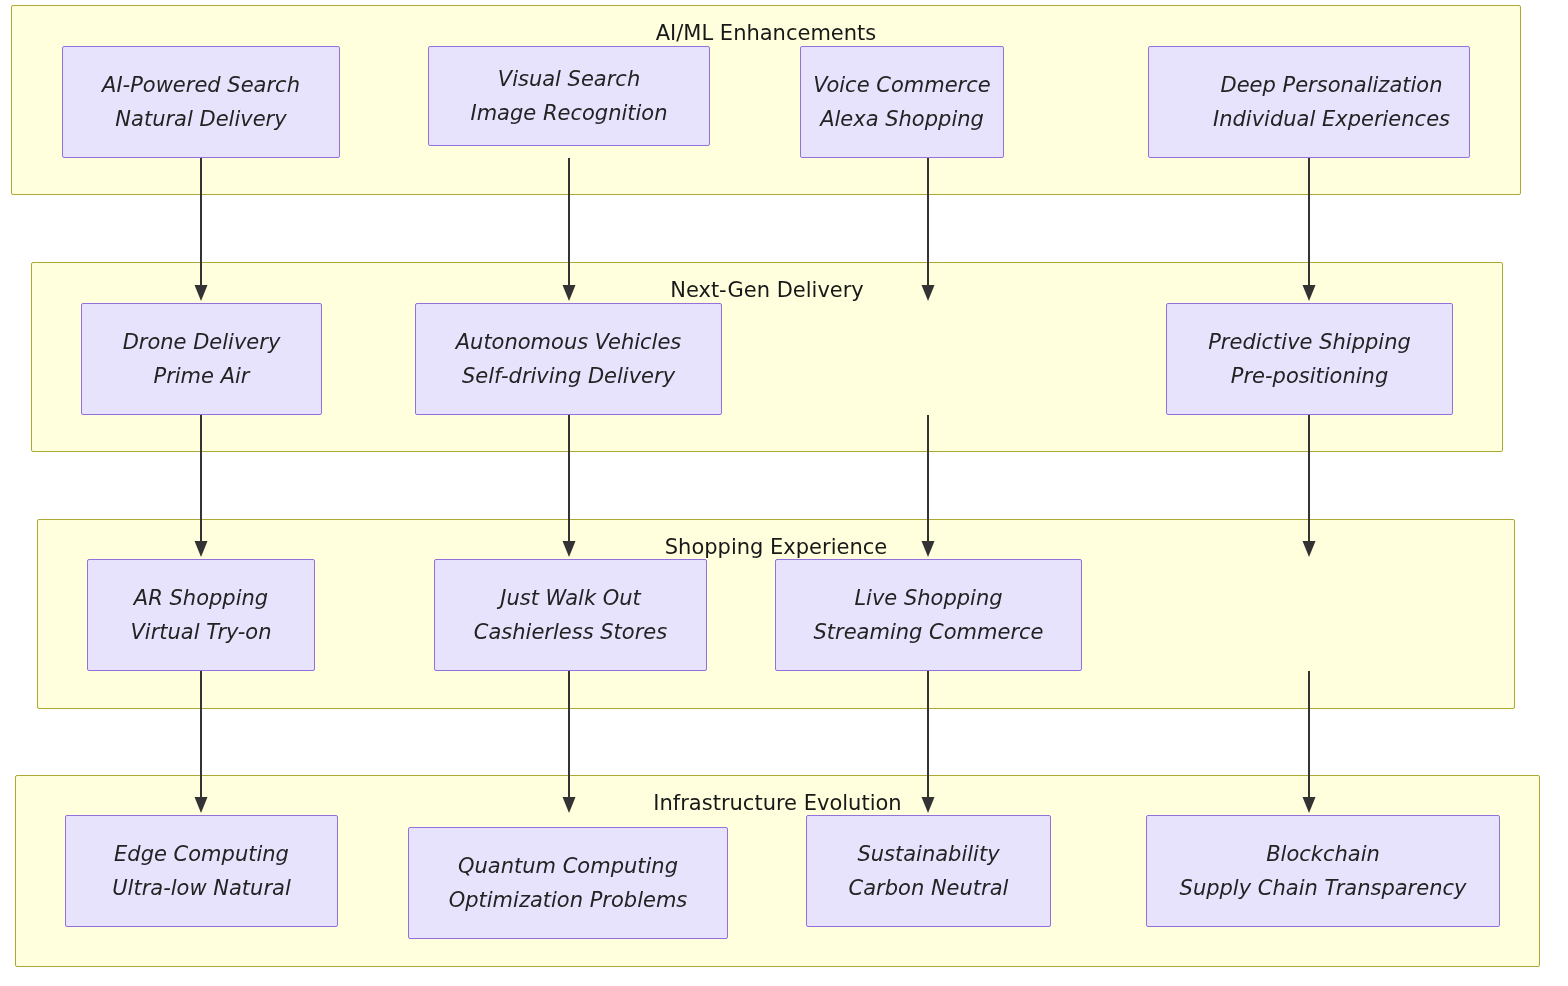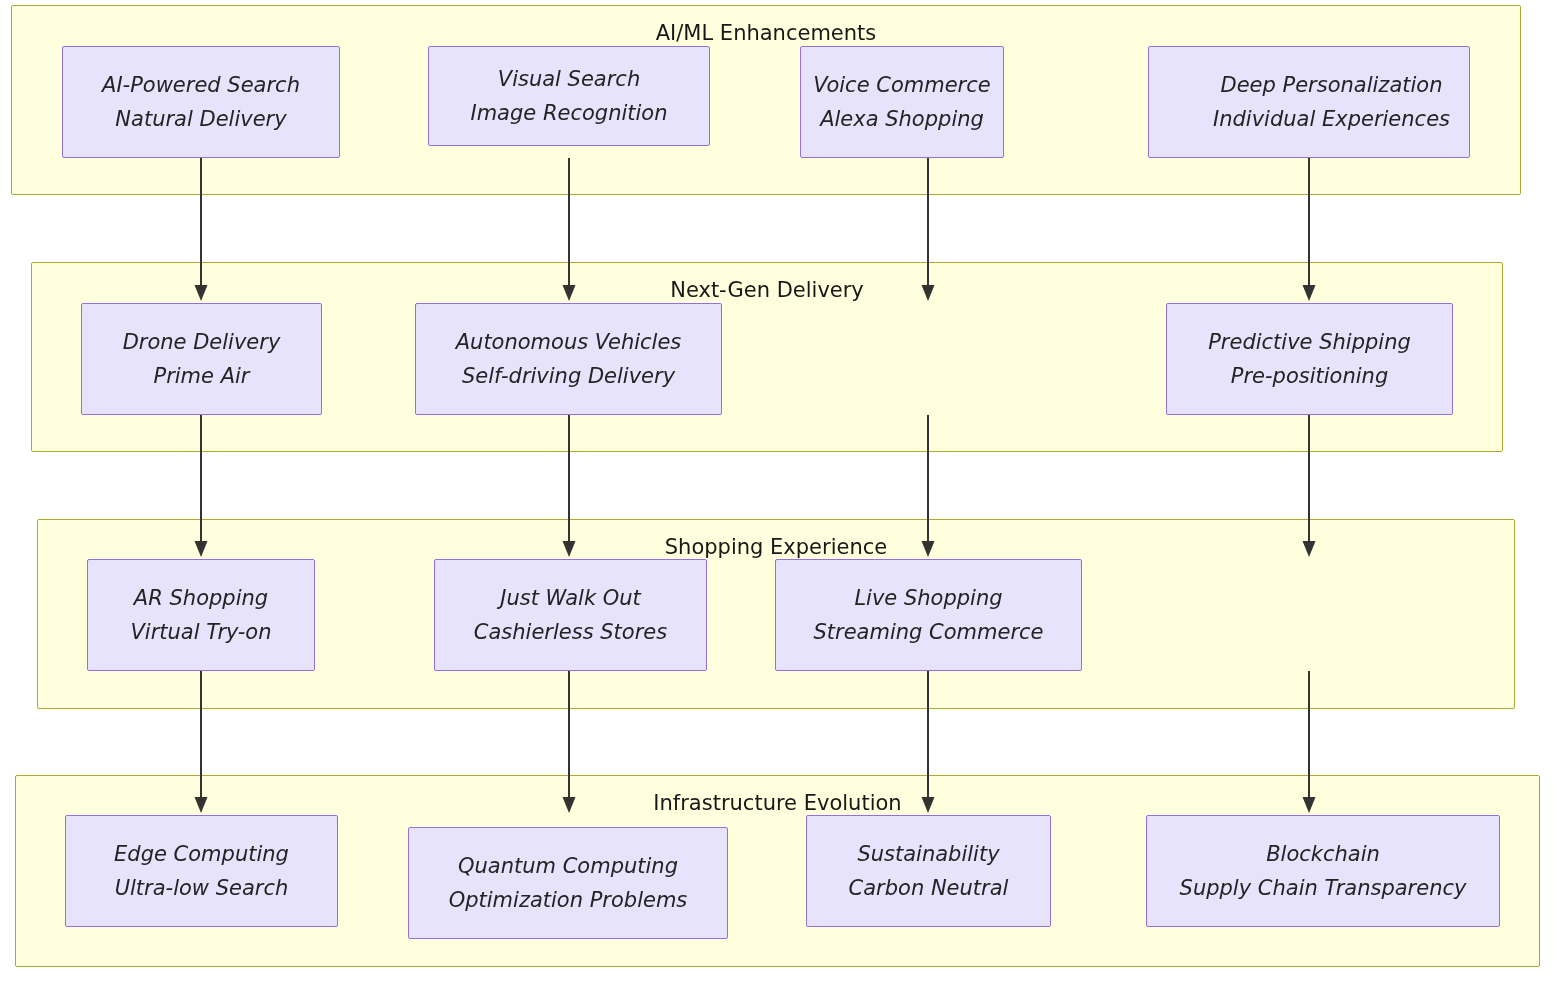--- a/index.html
+++ b/index.html
@@ -181,21 +181,21 @@
     <div class="node" style="left: 434px; top: 559px; width: 273px; height: 112px;">
       <div class="node-line">Just Walk Out</div>
       <div class="node-line">Cashierless Stores</div>
     </div>
     <div class="node" style="left: 775px; top: 559px; width: 307px; height: 112px;">
       <div class="node-line">Live Shopping</div>
       <div class="node-line">Streaming Commerce</div>
     </div>
     <div class="node" style="left: 65px; top: 815px; width: 273px; height: 112px;">
       <div class="node-line">Edge Computing</div>
-      <div class="node-line">Ultra-low Search</div>
+      <div class="node-line">Ultra-low Natural</div>
     </div>
     <div class="node" style="left: 408px; top: 815px; width: 320px; height: 112px; margin-top: 12px;">
       <div class="node-line">Quantum Computing</div>
       <div class="node-line">Optimization Problems</div>
     </div>
     <div class="node" style="left: 806px; top: 815px; width: 245px; height: 112px;">
       <div class="node-line">Sustainability</div>
       <div class="node-line">Carbon Neutral</div>
     </div>
     <div class="node" style="left: 1128px; top: 815px; width: 354px; height: 112px; margin-left: 18px;">

